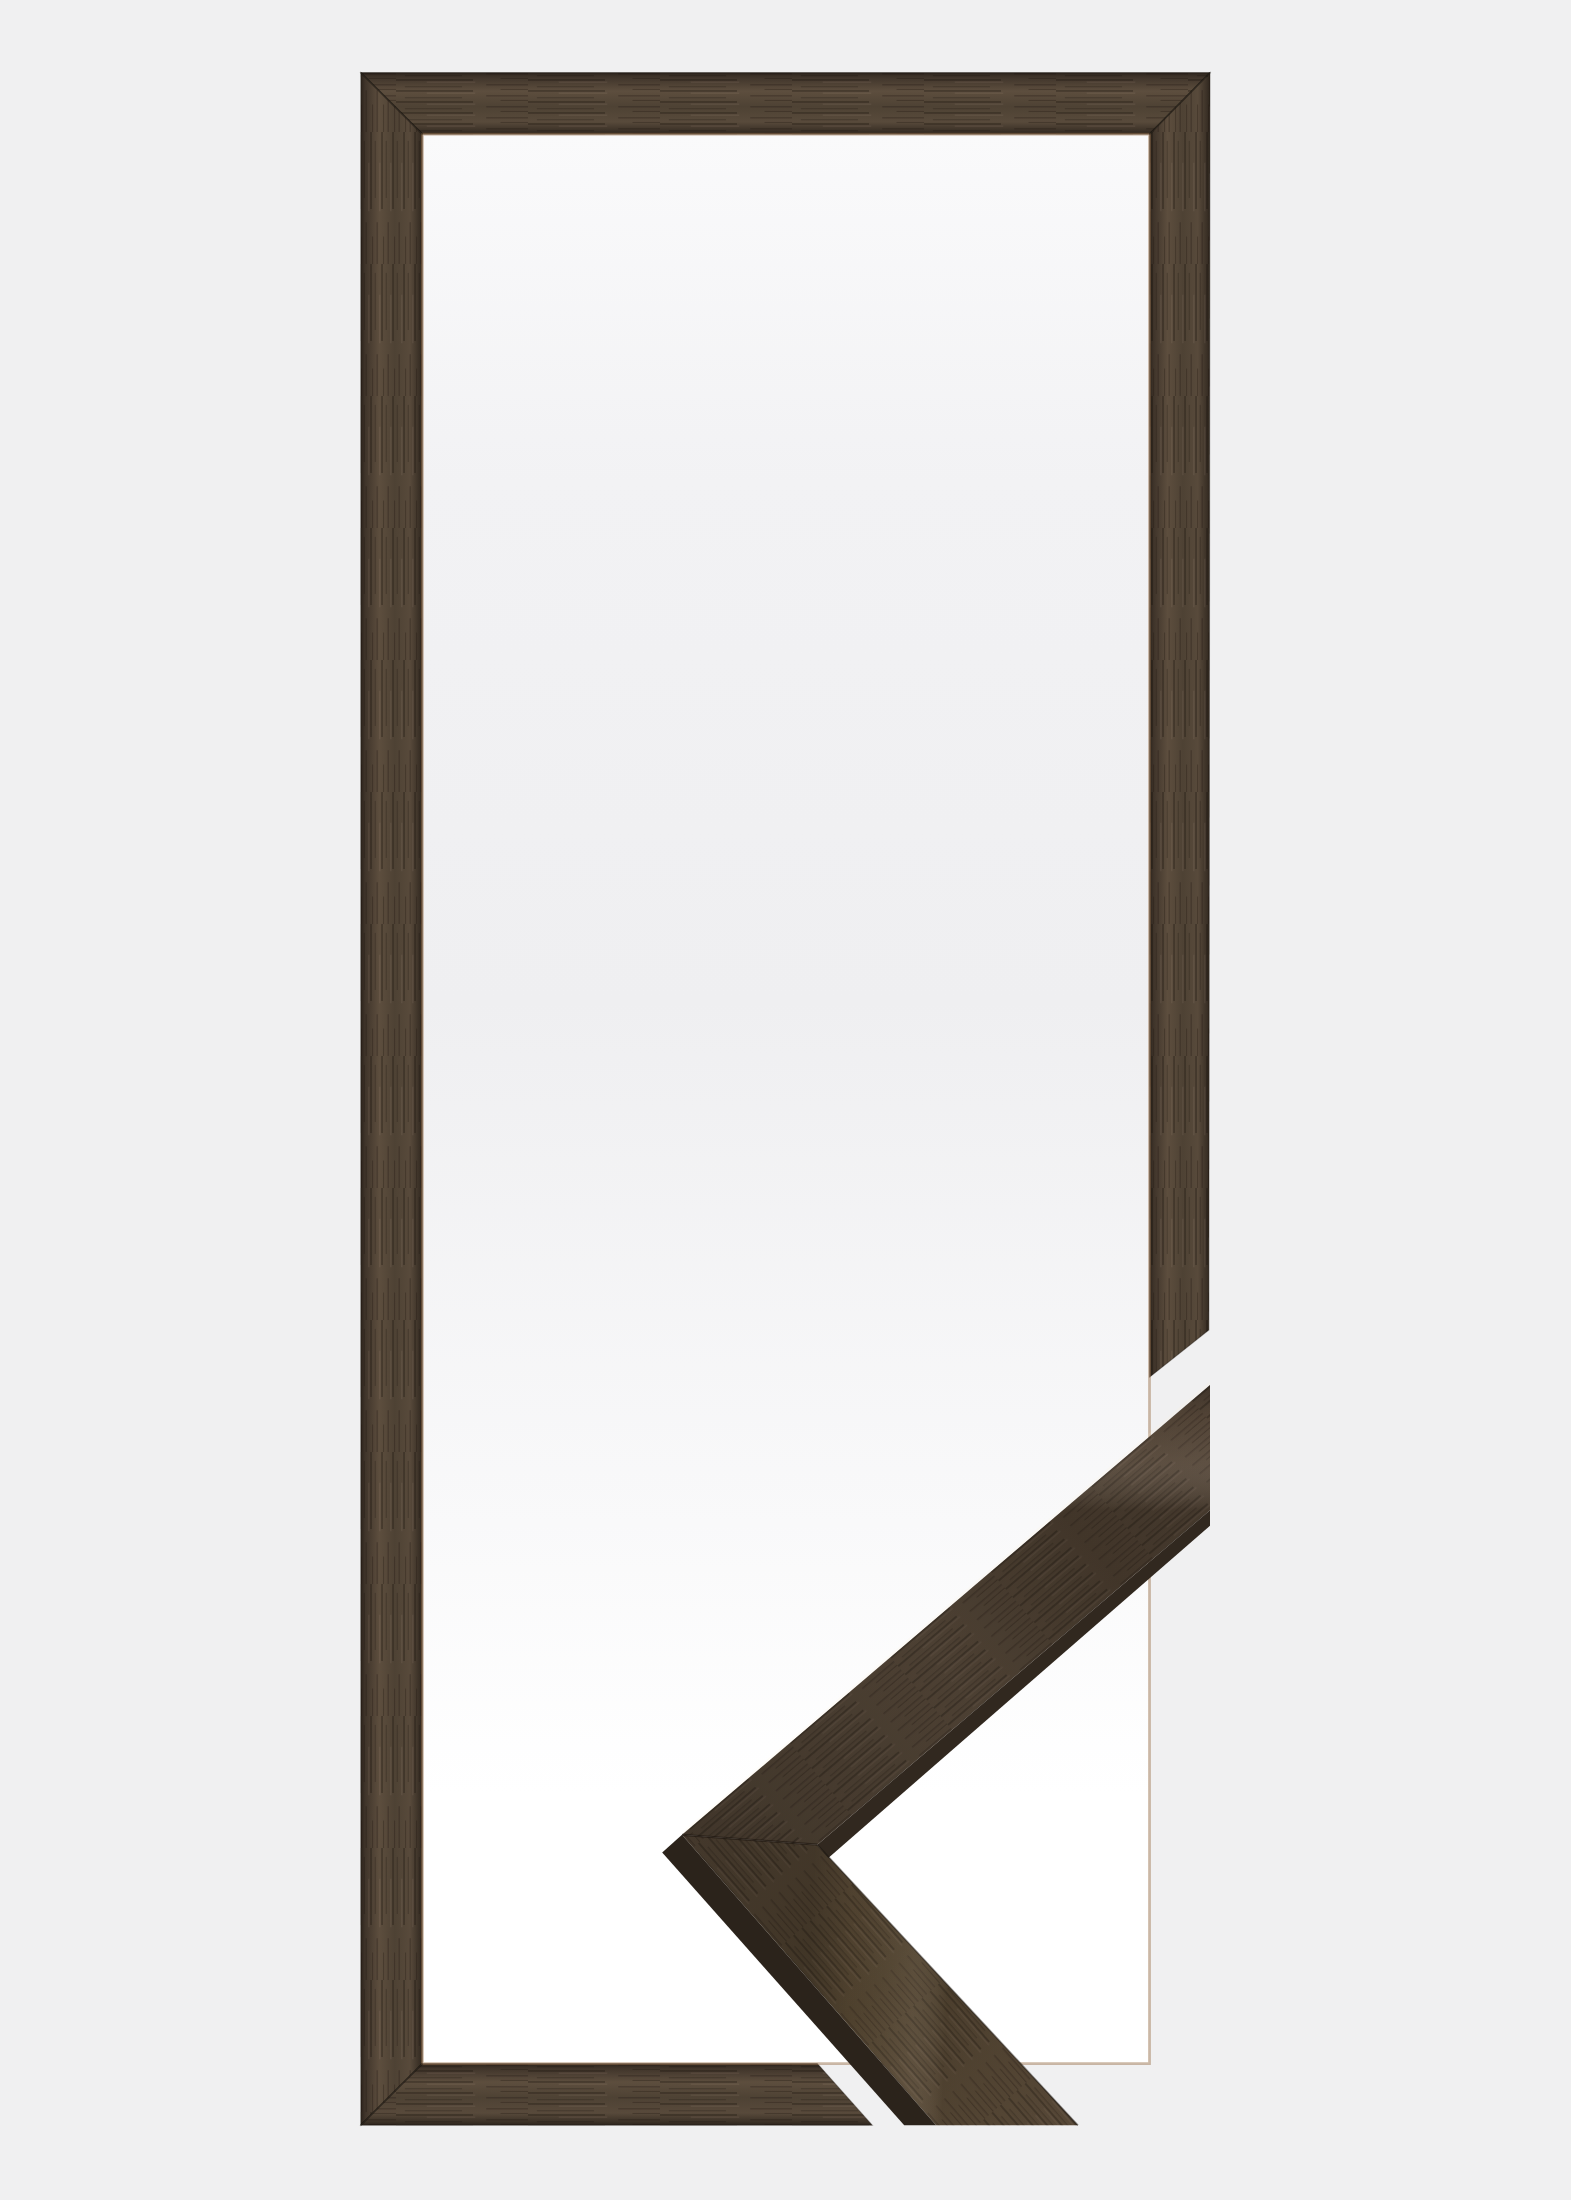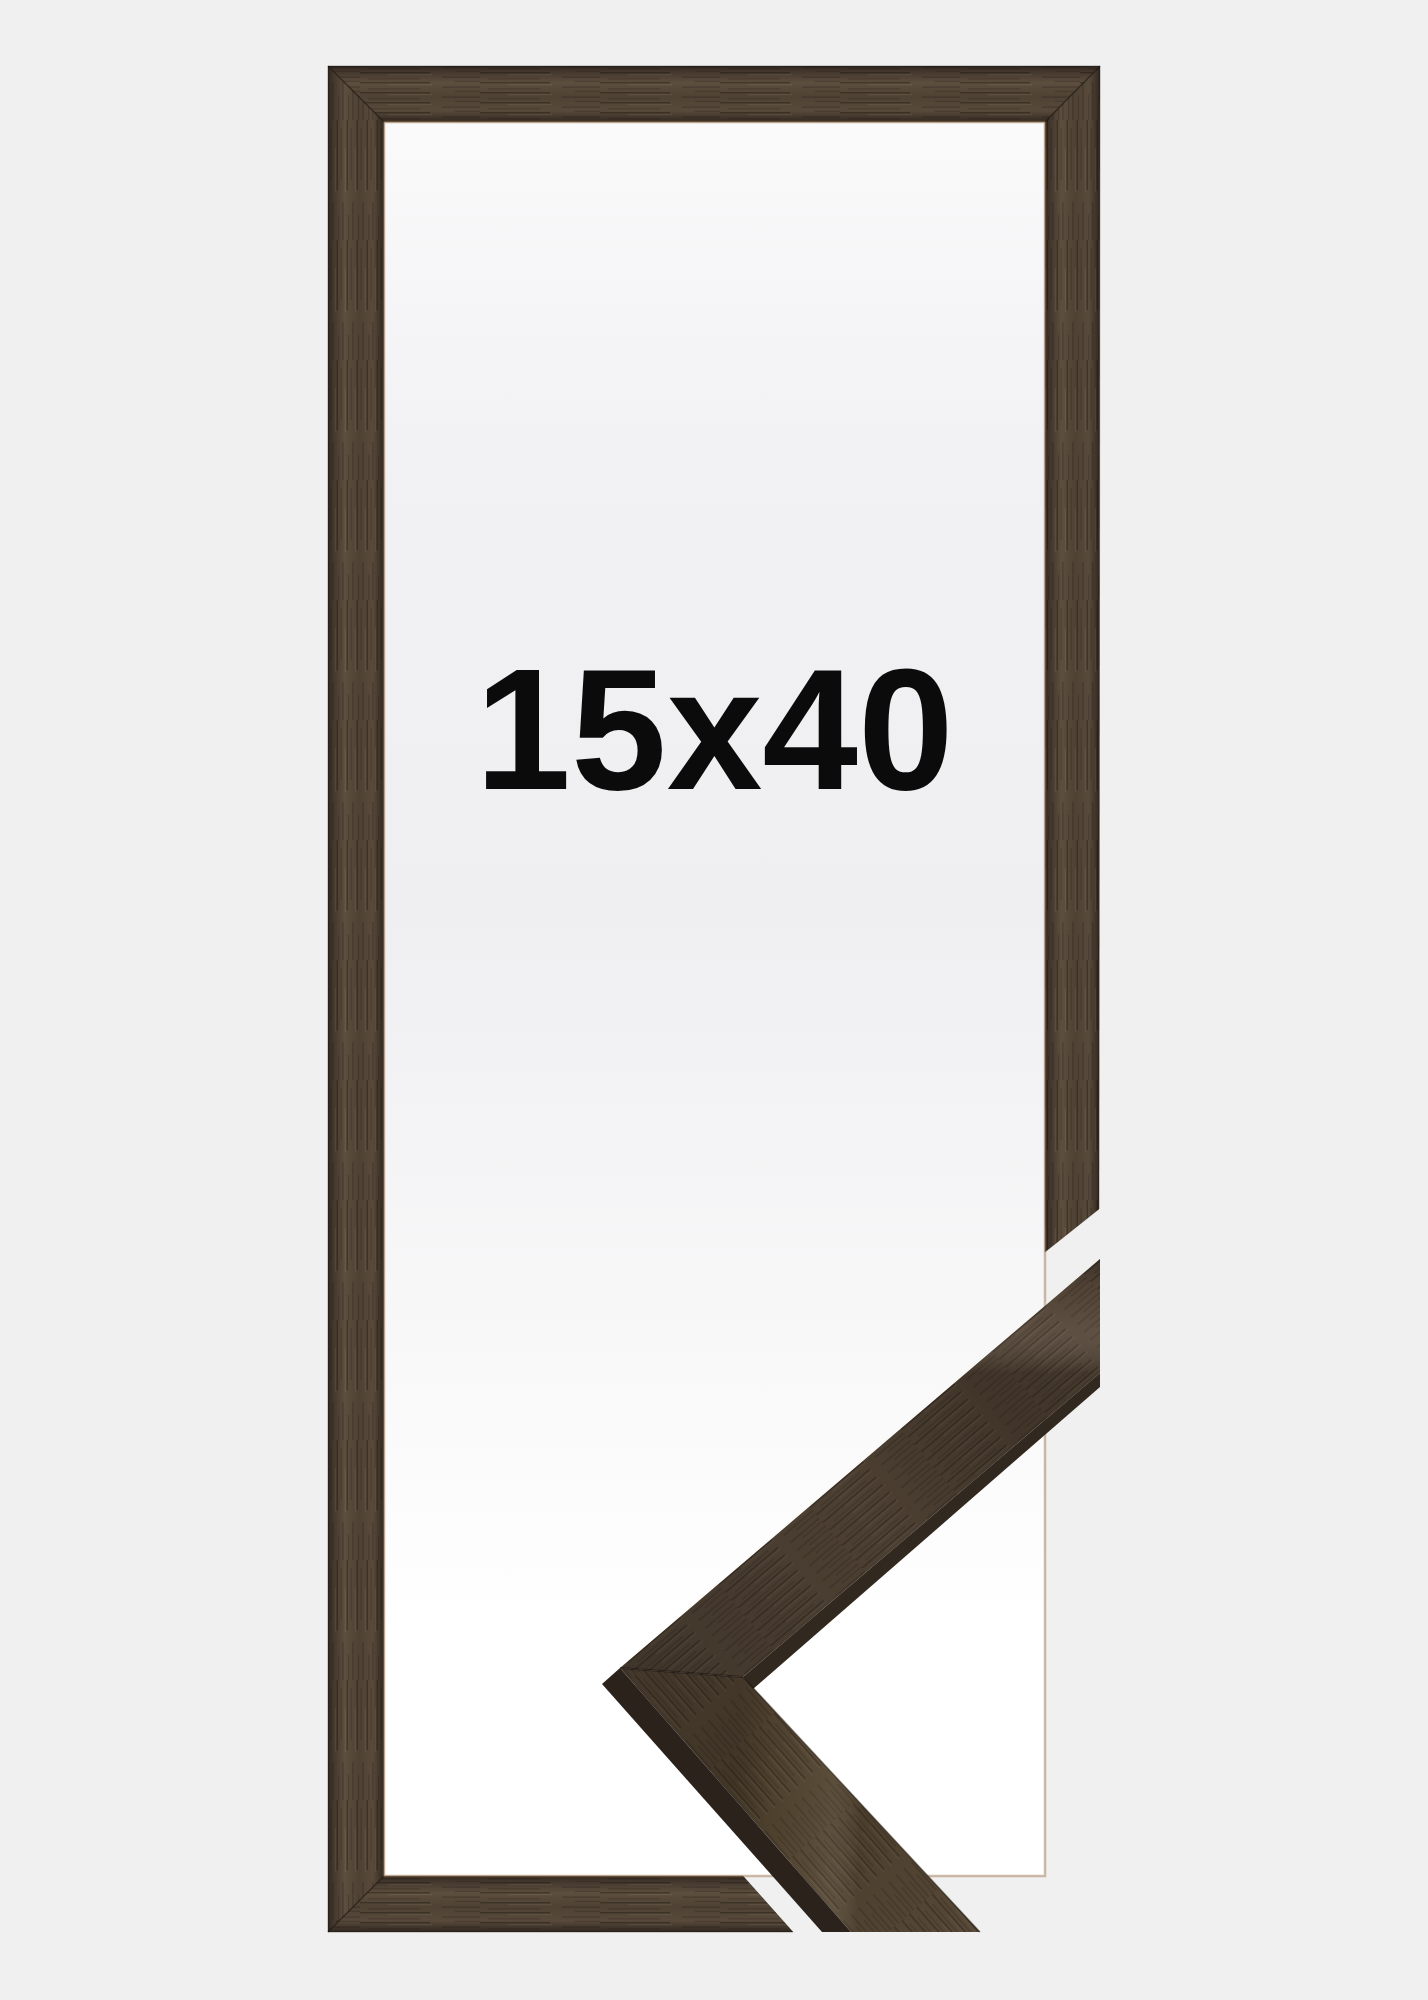--- a/index.html
+++ b/index.html
@@ -157,15 +157,14 @@
       <polygon points="620,1668 851,1932 822,1932 602,1684" fill="#2b231b"></polygon>
 
       <line x1="620" y1="1668" x2="743" y2="1677" stroke="rgba(25,18,12,0.55)" stroke-width="2"></line>
 
       <line x1="621" y1="1666" x2="1100" y2="1257" stroke="rgba(255,240,220,0.16)" stroke-width="2"></line>
 
       <line x1="743" y1="1677" x2="980" y2="1932" stroke="rgba(20,15,10,0.45)" stroke-width="1.5"></line>
     </g>
   </svg>
 
-  <div class="size-label">15x40</div>
 
 </div>
 
 </body></html>

